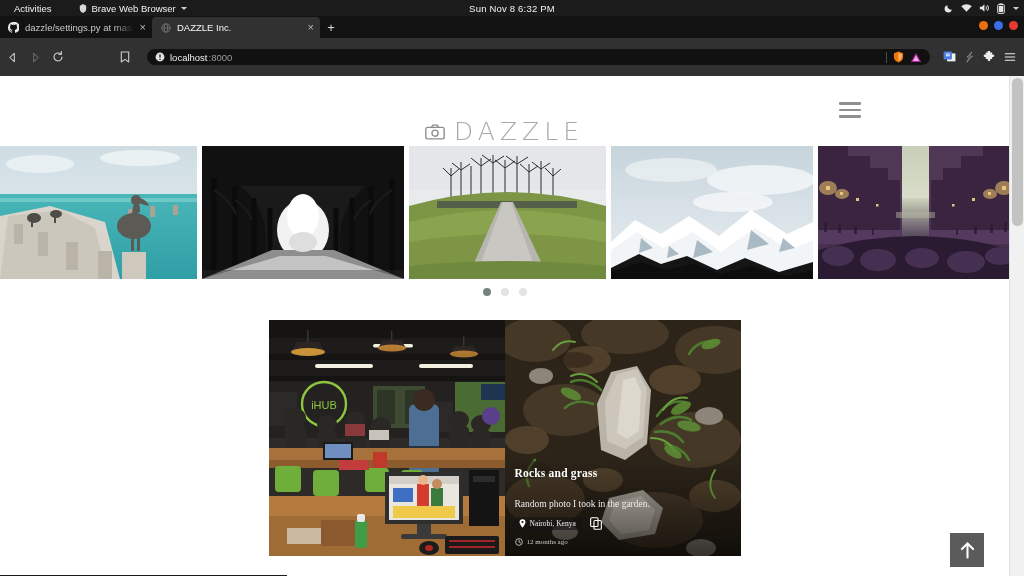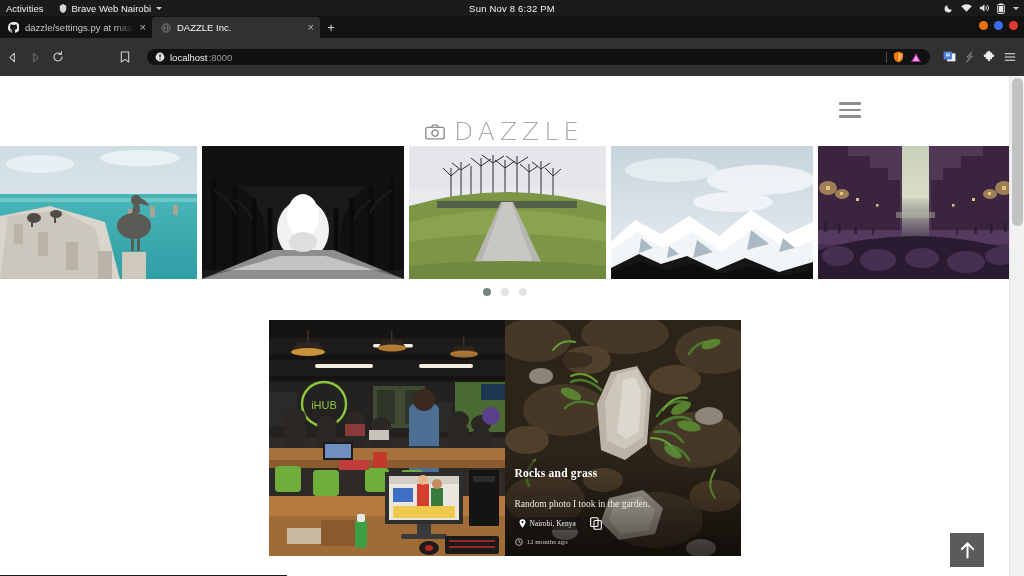--- a/index.html
+++ b/index.html
@@ -9,21 +9,21 @@
     background:#ffffff;
     -webkit-font-smoothing:antialiased;
   }
 
   
   .gnome-bar{
     position:absolute; top:0; left:0; width:1024px; height:16px;
     background:#1b1b1b; color:#dedede; font-size:9.5px;
     display:flex; align-items:center;
   }
-  .gnome-left{ display:flex; align-items:center; gap:16px; padding-left:6px; }
+  .gnome-left{ display:flex; align-items:center; gap:28px; padding-left:14px; }
   .gnome-activities{ color:#f2f2f2; }
   .gnome-app{ display:flex; align-items:center; gap:4px; color:#f2f2f2; }
   .brave-mini{ width:8px; height:9px; display:block; }
   .caret-dn{
     width:0;height:0;border-left:3px solid transparent;border-right:3px solid transparent;
     border-top:3.5px solid #cfcfcf; margin-left:1px;
   }
   .gnome-center{
     position:absolute; left:0; right:0; text-align:center; color:#f2f2f2; font-size:9.5px;
     letter-spacing:.2px;
@@ -140,21 +140,21 @@
 </head>
 <body>
 
 <div class="gnome-bar">
   <div class="gnome-left">
     <span class="gnome-activities">Activities</span>
     <span class="gnome-app">
       <svg class="brave-mini" viewBox="0 0 10 11">
         <path d="M5 0L9 2v4.2C9 8.6 7.3 10.2 5 11 2.7 10.2 1 8.6 1 6.2V2z" fill="#d7d7d7"></path>
       </svg>
-      <span>Brave Web Nairobi</span>
+      <span>Brave Web Browser</span>
       <i class="caret-dn"></i>
     </span>
   </div>
   <div class="gnome-center">Sun Nov 8  6:32 PM</div>
   <div class="gnome-right">
     <svg class="tray-ico" width="10" height="10" viewBox="0 0 12 12">
       <path d="M9.4 7.8A4.2 4.2 0 0 1 4.2 2.6 4.4 4.4 0 1 0 9.4 7.8z" fill="#e6e6e6"></path>
     </svg>
     <svg class="tray-ico" width="11" height="10" viewBox="0 0 14 11">
       <path d="M7 10.4 0.3 3.4A9.6 9.6 0 0 1 13.7 3.4z" fill="#e6e6e6"></path>

